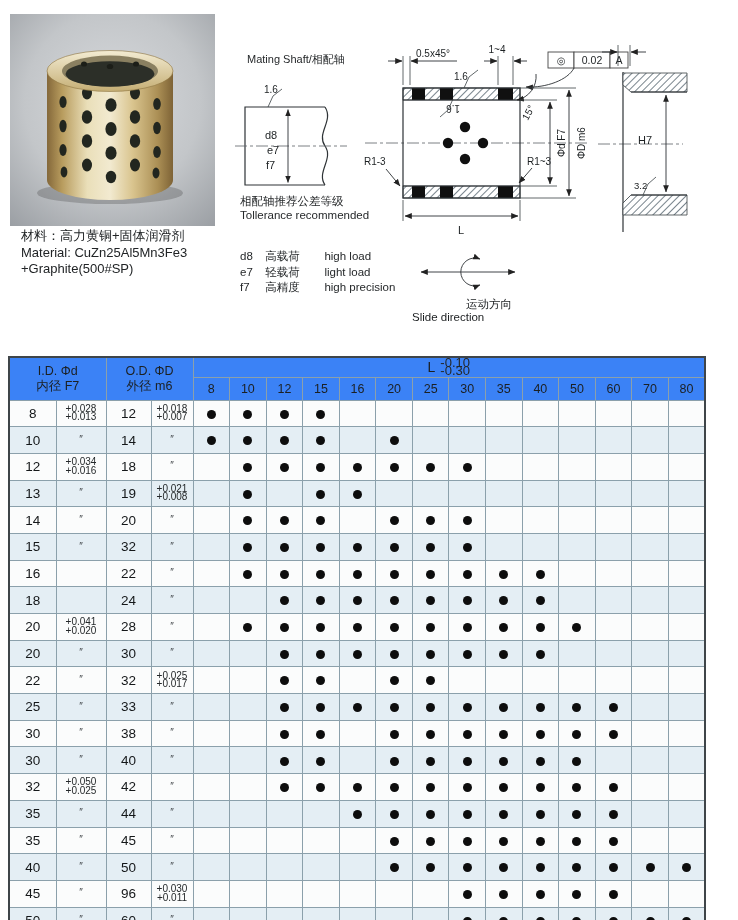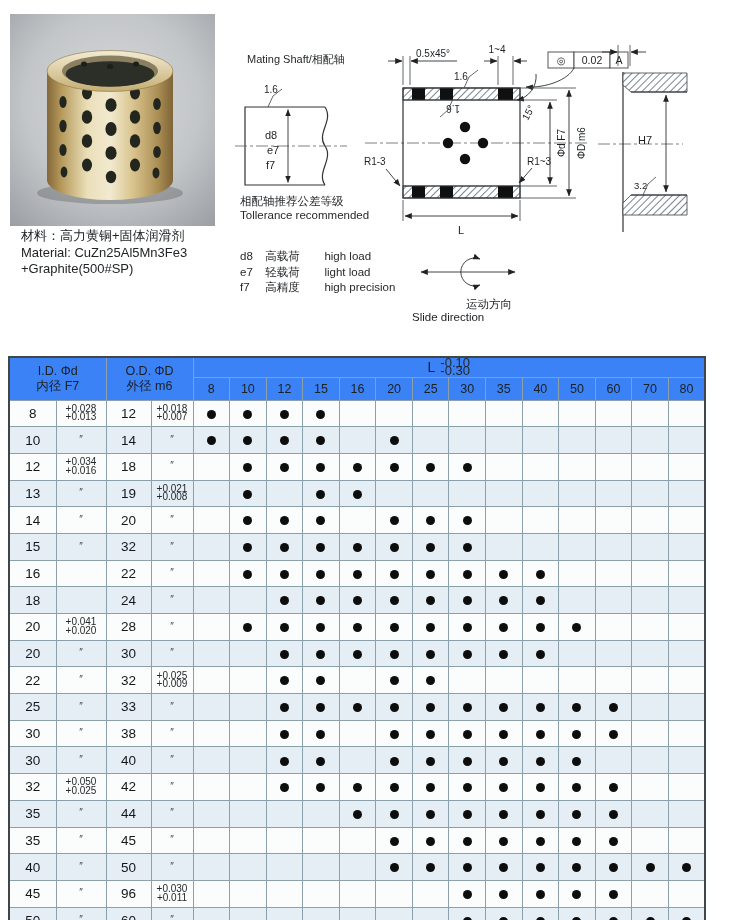--- a/index.html
+++ b/index.html
@@ -516,21 +516,21 @@
             <td class="lcell"></td>
             <td class="lcell"></td>
             <td class="lcell"></td>
           </tr>
           <tr>
             <td class="val">22</td>
             <td class="tol ditto">″</td>
             <td class="val">32</td>
             <td class="tol">
               <div>+0.025</div>
-              <div>+0.009</div>
+              <div>+0.017</div>
             </td>
             <td class="lcell"></td>
             <td class="lcell"></td>
             <td class="lcell"><span class="dot"></span></td>
             <td class="lcell"><span class="dot"></span></td>
             <td class="lcell"></td>
             <td class="lcell"><span class="dot"></span></td>
             <td class="lcell"><span class="dot"></span></td>
             <td class="lcell"></td>
             <td class="lcell"></td>

